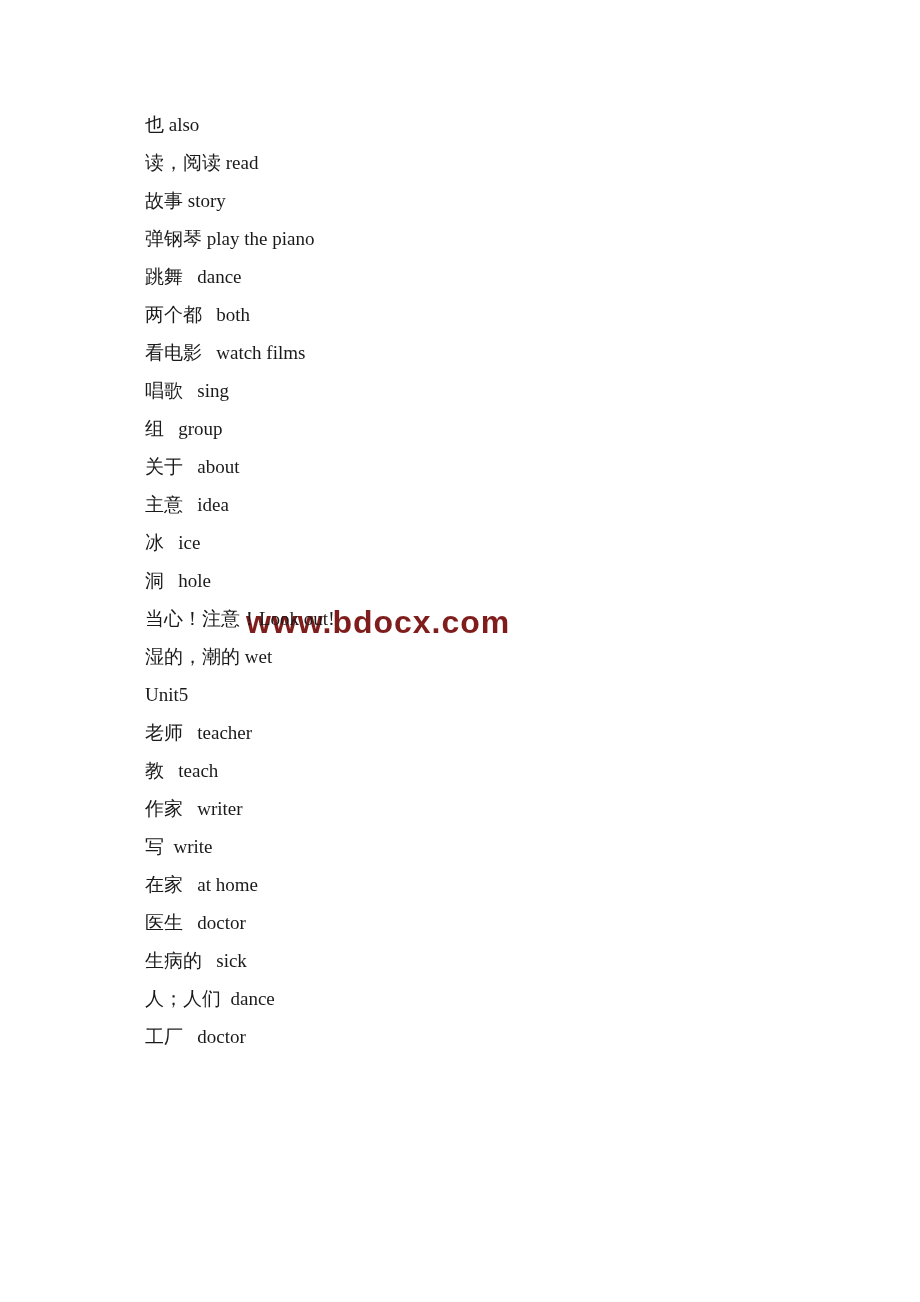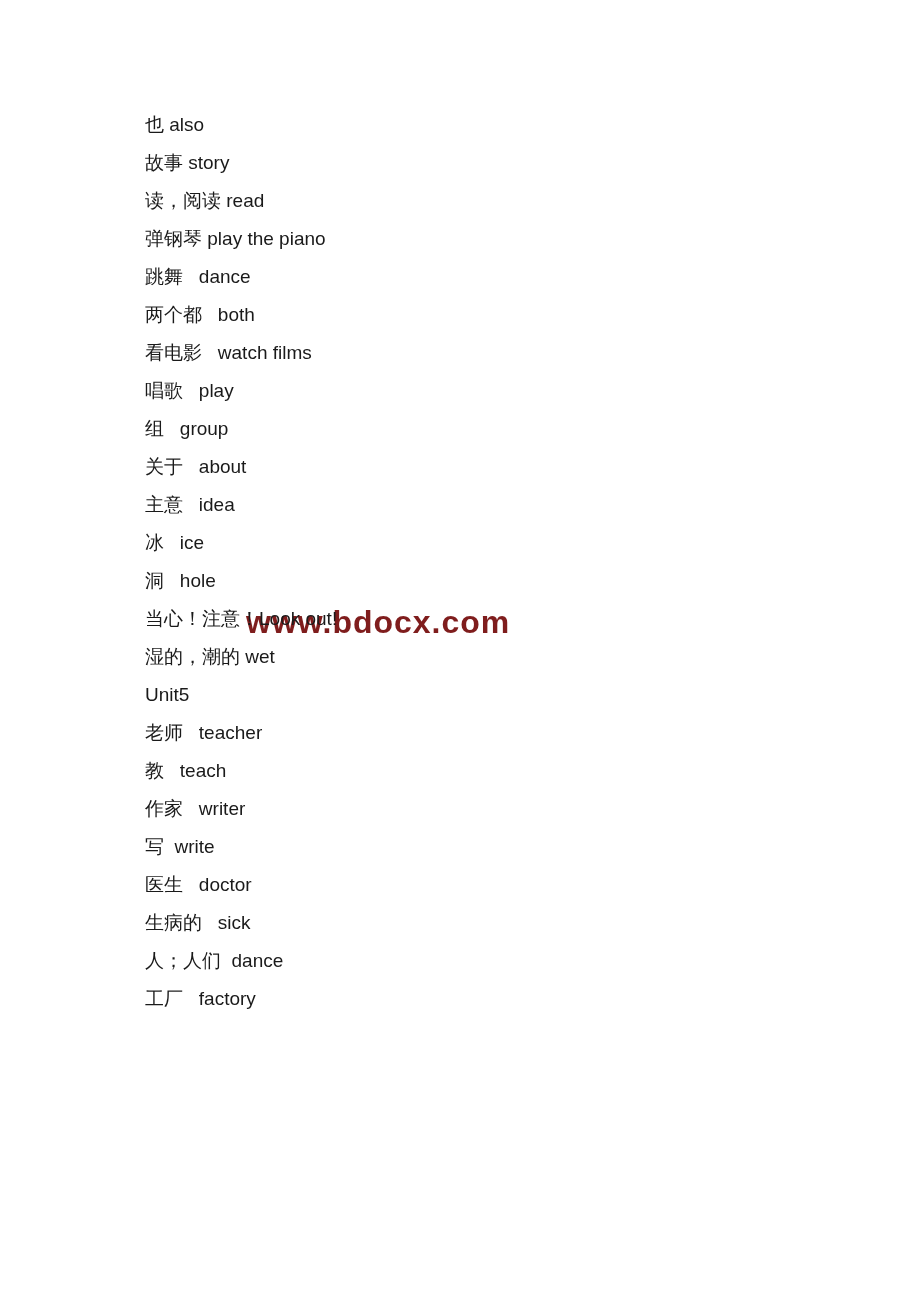--- a/index.html
+++ b/index.html
@@ -44,50 +44,51 @@
     width: 700px;
     z-index: 2;
   }
 
   .vocab-line {
     height: 38px;
     line-height: 38px;
     font-size: 19px;
     color: #1a1a1a;
     white-space: pre;
-    font-family: Liberation Sans, sans-serif;
+    font-family: Liberation Serif, serif;
   }
 </style>
 </head>
 <body>
 
 <div id="page">
 
   <div id="watermark">www.bdocx.com</div>
 
   <div id="vocab-list">
       <div class="vocab-line">也 also</div>
+      <div class="vocab-line">读，阅读 read</div>
       <div class="vocab-line">故事 story</div>
-      <div class="vocab-line">读，阅读 read</div>
       <div class="vocab-line">弹钢琴 play the piano</div>
       <div class="vocab-line">跳舞   dance</div>
       <div class="vocab-line">两个都   both</div>
       <div class="vocab-line">看电影   watch films</div>
-      <div class="vocab-line">唱歌   play</div>
+      <div class="vocab-line">唱歌   sing</div>
       <div class="vocab-line">组   group</div>
       <div class="vocab-line">关于   about</div>
       <div class="vocab-line">主意   idea</div>
       <div class="vocab-line">冰   ice</div>
       <div class="vocab-line">洞   hole</div>
       <div class="vocab-line">当心！注意！Look out!</div>
       <div class="vocab-line">湿的，潮的 wet</div>
       <div class="vocab-line">Unit5</div>
       <div class="vocab-line">老师   teacher</div>
       <div class="vocab-line">教   teach</div>
       <div class="vocab-line">作家   writer</div>
       <div class="vocab-line">写  write</div>
+      <div class="vocab-line">在家   at home</div>
       <div class="vocab-line">医生   doctor</div>
       <div class="vocab-line">生病的   sick</div>
       <div class="vocab-line">人；人们  dance</div>
-      <div class="vocab-line">工厂   factory</div>
+      <div class="vocab-line">工厂   doctor</div>
     </div>
 
 </div>
 
 </body></html>

